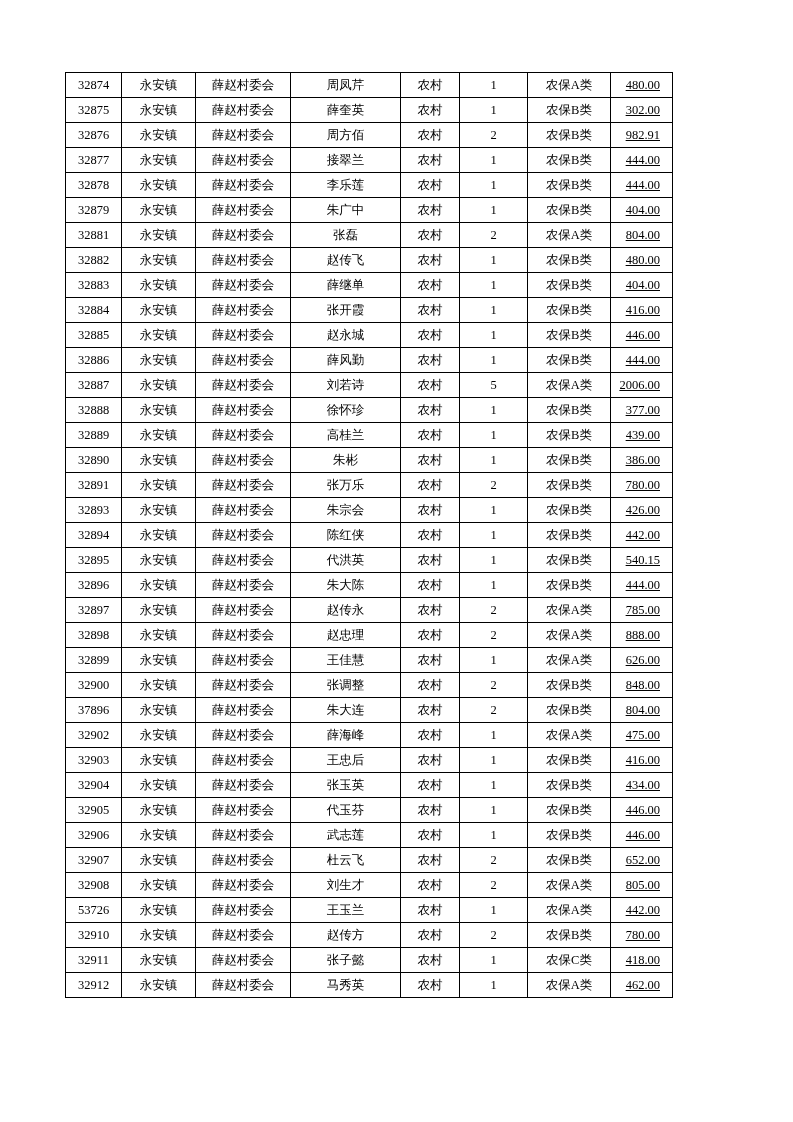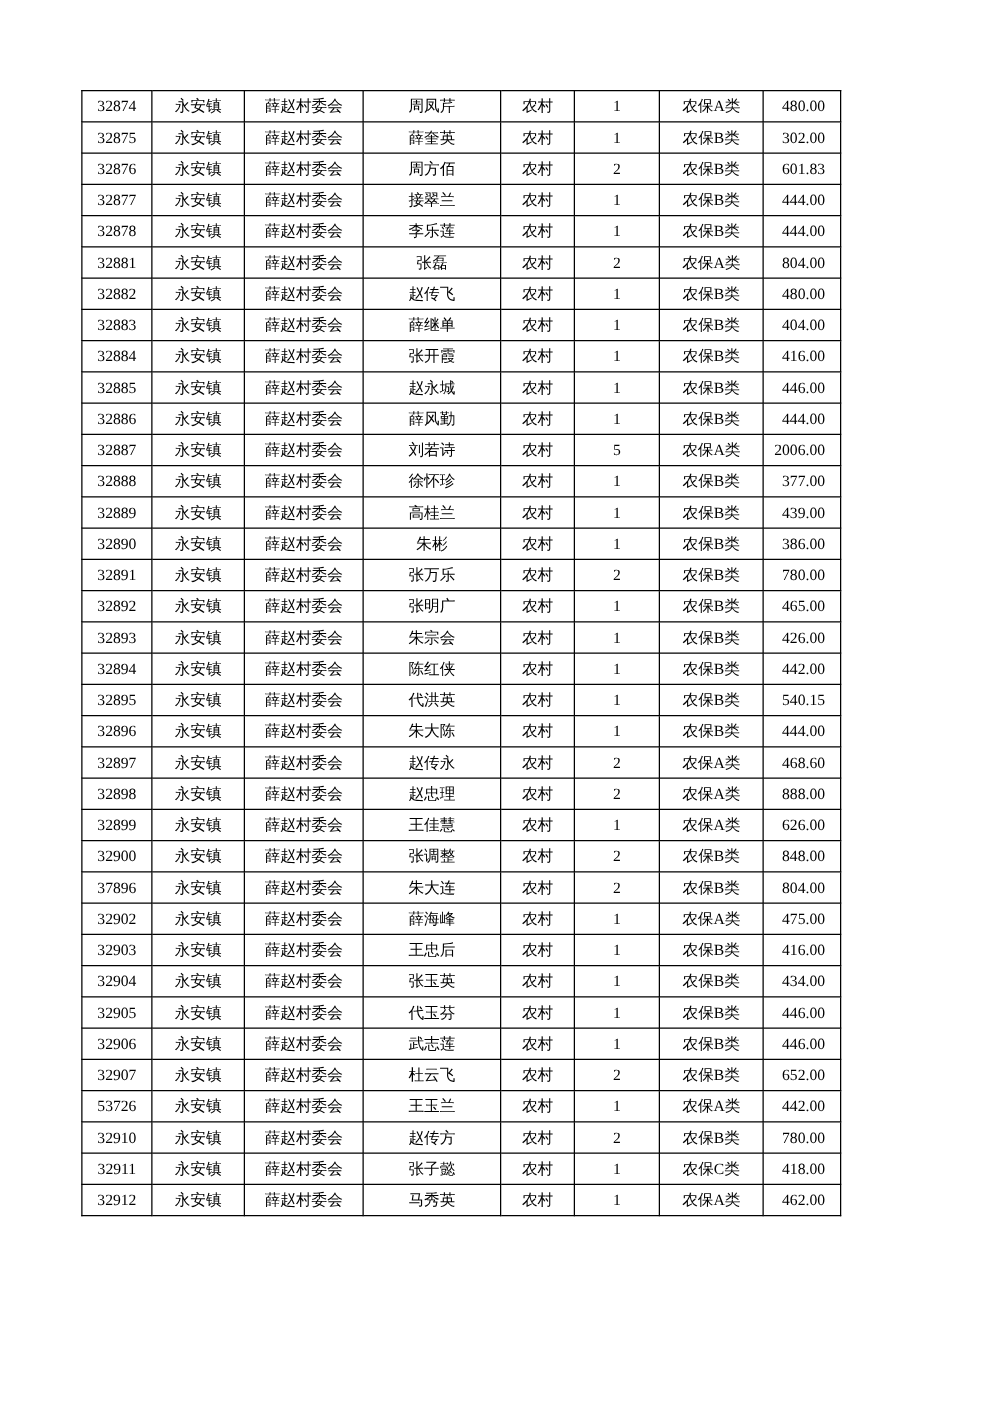--- a/index.html
+++ b/index.html
@@ -29,20 +29,21 @@
     text-align: center;
     height: 24px;
     padding: 0 2px;
     overflow: hidden;
     white-space: nowrap;
     vertical-align: middle;
   }
   td.col-amount {
     text-align: right;
     padding-right: 12px;
+    text-decoration: underline;
   }
   col.c-id     { width: 56px; }
   col.c-town   { width: 74px; }
   col.c-village{ width: 95px; }
   col.c-name   { width: 110px; }
   col.c-area   { width: 59px; }
   col.c-count  { width: 68px; }
   col.c-type   { width: 83px; }
   col.c-amount { width: 62px; }
 </style>
@@ -83,21 +84,21 @@
           <td class="col-amount">302.00</td>
         </tr>
         <tr>
           <td class="col-id">32876</td>
           <td class="col-town">永安镇</td>
           <td class="col-village">薛赵村委会</td>
           <td class="col-name">周方佰</td>
           <td class="col-area">农村</td>
           <td class="col-count">2</td>
           <td class="col-type">农保B类</td>
-          <td class="col-amount">601.83</td>
+          <td class="col-amount">982.91</td>
         </tr>
         <tr>
           <td class="col-id">32877</td>
           <td class="col-town">永安镇</td>
           <td class="col-village">薛赵村委会</td>
           <td class="col-name">接翠兰</td>
           <td class="col-area">农村</td>
           <td class="col-count">1</td>
           <td class="col-type">农保B类</td>
           <td class="col-amount">444.00</td>
@@ -106,20 +107,30 @@
           <td class="col-id">32878</td>
           <td class="col-town">永安镇</td>
           <td class="col-village">薛赵村委会</td>
           <td class="col-name">李乐莲</td>
           <td class="col-area">农村</td>
           <td class="col-count">1</td>
           <td class="col-type">农保B类</td>
           <td class="col-amount">444.00</td>
         </tr>
         <tr>
+          <td class="col-id">32879</td>
+          <td class="col-town">永安镇</td>
+          <td class="col-village">薛赵村委会</td>
+          <td class="col-name">朱广中</td>
+          <td class="col-area">农村</td>
+          <td class="col-count">1</td>
+          <td class="col-type">农保B类</td>
+          <td class="col-amount">404.00</td>
+        </tr>
+        <tr>
           <td class="col-id">32881</td>
           <td class="col-town">永安镇</td>
           <td class="col-village">薛赵村委会</td>
           <td class="col-name">张磊</td>
           <td class="col-area">农村</td>
           <td class="col-count">2</td>
           <td class="col-type">农保A类</td>
           <td class="col-amount">804.00</td>
         </tr>
         <tr>
@@ -216,30 +227,20 @@
           <td class="col-id">32891</td>
           <td class="col-town">永安镇</td>
           <td class="col-village">薛赵村委会</td>
           <td class="col-name">张万乐</td>
           <td class="col-area">农村</td>
           <td class="col-count">2</td>
           <td class="col-type">农保B类</td>
           <td class="col-amount">780.00</td>
         </tr>
         <tr>
-          <td class="col-id">32892</td>
-          <td class="col-town">永安镇</td>
-          <td class="col-village">薛赵村委会</td>
-          <td class="col-name">张明广</td>
-          <td class="col-area">农村</td>
-          <td class="col-count">1</td>
-          <td class="col-type">农保B类</td>
-          <td class="col-amount">465.00</td>
-        </tr>
-        <tr>
           <td class="col-id">32893</td>
           <td class="col-town">永安镇</td>
           <td class="col-village">薛赵村委会</td>
           <td class="col-name">朱宗会</td>
           <td class="col-area">农村</td>
           <td class="col-count">1</td>
           <td class="col-type">农保B类</td>
           <td class="col-amount">426.00</td>
         </tr>
         <tr>
@@ -273,21 +274,21 @@
           <td class="col-amount">444.00</td>
         </tr>
         <tr>
           <td class="col-id">32897</td>
           <td class="col-town">永安镇</td>
           <td class="col-village">薛赵村委会</td>
           <td class="col-name">赵传永</td>
           <td class="col-area">农村</td>
           <td class="col-count">2</td>
           <td class="col-type">农保A类</td>
-          <td class="col-amount">468.60</td>
+          <td class="col-amount">785.00</td>
         </tr>
         <tr>
           <td class="col-id">32898</td>
           <td class="col-town">永安镇</td>
           <td class="col-village">薛赵村委会</td>
           <td class="col-name">赵忠理</td>
           <td class="col-area">农村</td>
           <td class="col-count">2</td>
           <td class="col-type">农保A类</td>
           <td class="col-amount">888.00</td>
@@ -374,20 +375,30 @@
         </tr>
         <tr>
           <td class="col-id">32907</td>
           <td class="col-town">永安镇</td>
           <td class="col-village">薛赵村委会</td>
           <td class="col-name">杜云飞</td>
           <td class="col-area">农村</td>
           <td class="col-count">2</td>
           <td class="col-type">农保B类</td>
           <td class="col-amount">652.00</td>
+        </tr>
+        <tr>
+          <td class="col-id">32908</td>
+          <td class="col-town">永安镇</td>
+          <td class="col-village">薛赵村委会</td>
+          <td class="col-name">刘生才</td>
+          <td class="col-area">农村</td>
+          <td class="col-count">2</td>
+          <td class="col-type">农保A类</td>
+          <td class="col-amount">805.00</td>
         </tr>
         <tr>
           <td class="col-id">53726</td>
           <td class="col-town">永安镇</td>
           <td class="col-village">薛赵村委会</td>
           <td class="col-name">王玉兰</td>
           <td class="col-area">农村</td>
           <td class="col-count">1</td>
           <td class="col-type">农保A类</td>
           <td class="col-amount">442.00</td>

